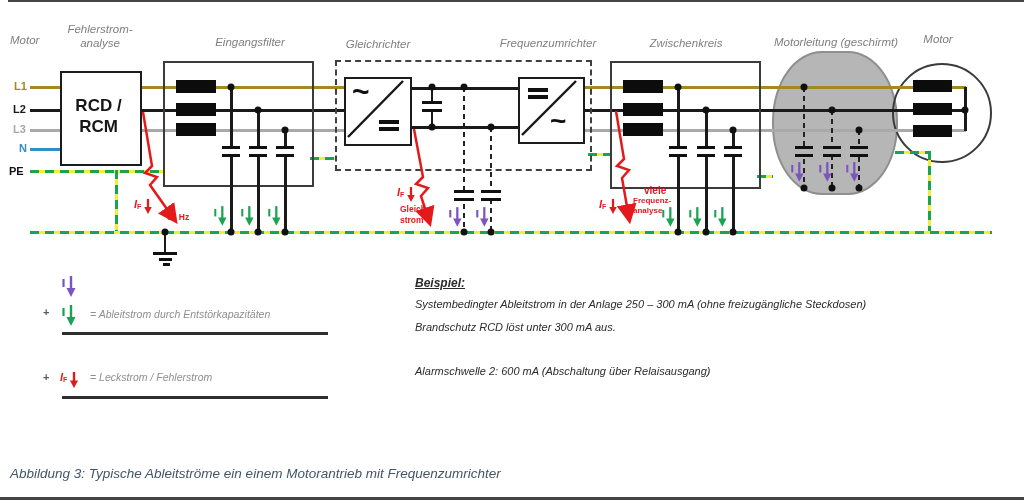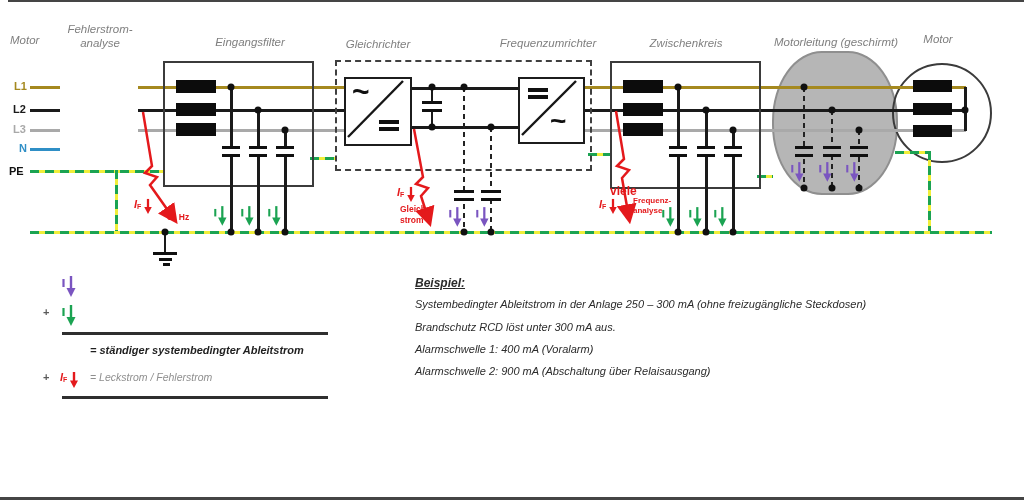--- a/index.html
+++ b/index.html
@@ -100,20 +100,26 @@
   <div class="pe" style="left:30px;top:170px;width:133px"></div>
   <div class="pe" style="left:310px;top:157px;width:25px"></div>
   <div class="pe" style="left:588px;top:153px;width:22px"></div>
   <div class="pe" style="left:757px;top:175px;width:16px"></div>
   <div class="pe" style="left:895px;top:151px;width:36px"></div>
   <div class="pev" style="left:115px;top:170px;height:62px"></div>
   <div class="pev" style="left:928px;top:151px;height:81px"></div>
 
   <div class="pe" style="left:30px;top:231px;width:962px"></div>
 
+  <div class="boxw" style="left:60px;top:71px;width:78px;height:91px">
+    <div class="rcdtxt" style="left:0;top:22px;width:73px">
+      <div>RCD /</div>
+      <div>RCM</div>
+    </div>
+  </div>
 
   <div class="box" style="left:163px;top:61px;width:147px;height:122px"></div>
   <div class="ind" style="left:176px;top:80px"></div>
   <div class="ind" style="left:176px;top:103px"></div>
   <div class="ind" style="left:176px;top:123px"></div>
   <div class="v" style="left:230px;top:87px;height:145px"></div>
   <div class="v" style="left:257px;top:110px;height:122px"></div>
   <div class="v" style="left:284px;top:130px;height:102px"></div>
   <div class="gapw" style="left:225px;top:149px;width:12px;height:5px"></div>
   <div class="gapw" style="left:252px;top:149px;width:12px;height:5px"></div>
@@ -296,50 +302,50 @@
 
   <div class="abs" style="left:599px;top:194px">
     <span class="ifsym">
         <span class="i">I</span>
         <span class="f">F</span>
       <svg width="10" height="17" style="color:#e4191c;margin-left:2px">
           <use href="#dar"></use>
         </svg>
     </span>
   </div>
-  <div class="redlbl" style="left:610px;top:186px;font-size:12px">viele</div>
+  <div class="redlbl" style="left:644px;top:186px;font-size:10px">viele</div>
   <div class="redlbl" style="left:633px;top:196px;font-size:8px">Frequenz-</div>
   <div class="redlbl" style="left:633px;top:206px;font-size:8px">analyse</div>
 
   <svg class="cur" style="left:60px;top:274px;color:#7a55c0" width="16" height="24">
       <use href="#cur"></use>
     </svg>
 
   <div class="legplus" style="left:43px;top:306px">+</div>
   <svg class="cur" style="left:60px;top:303px;color:#1ba352" width="16" height="24">
       <use href="#cur"></use>
     </svg>
+  <div class="legrow" style="left:90px;top:308px">= Ableitstrom durch Entstörkapazitäten</div>
 
   <div class="divider" style="left:62px;top:332px;width:266px"></div>
-  <div class="legsum" style="left:90px;top:344px">= ständiger systembedingter Ableitstrom</div>
 
   <div class="legplus" style="left:43px;top:371px">+</div>
   <div class="abs" style="left:60px;top:367px">
     <span class="ifsym">
         <span class="i">I</span>
         <span class="f">F</span>
       <svg width="10" height="18" style="color:#e4191c;margin-left:2px">
           <use href="#dar"></use>
         </svg>
     </span>
   </div>
   <div class="legrow" style="left:90px;top:371px">= Leckstrom / Fehlerstrom</div>
 
   <div class="divider" style="left:62px;top:396px;width:266px"></div>
 
   <div class="bsp" style="left:415px;top:276px;font-weight:bold;text-decoration:underline;font-size:12px">Beispiel:</div>
   <div class="bsp" style="left:415px;top:298px">Systembedingter Ableitstrom in der Anlage 250 – 300 mA (ohne freizugängliche Steckdosen)</div>
   <div class="bsp" style="left:415px;top:321px">Brandschutz RCD löst unter 300 mA aus.</div>
-  <div class="bsp" style="left:415px;top:343px">Alarmschwelle 1: 400 mA (Voralarm)</div>
-  <div class="bsp" style="left:415px;top:365px">Alarmschwelle 2: 900 mA (Abschaltung über Relaisausgang)</div>
-
+  <div class="bsp" style="left:415px;top:365px">Alarmschwelle 2: 600 mA (Abschaltung über Relaisausgang)</div>
+
+  <div class="caption" style="left:10px;top:466px">Abbildung 3: Typische Ableitströme ein einem Motorantrieb mit Frequenzumrichter</div>
 
 </div>
 
 </body></html>

